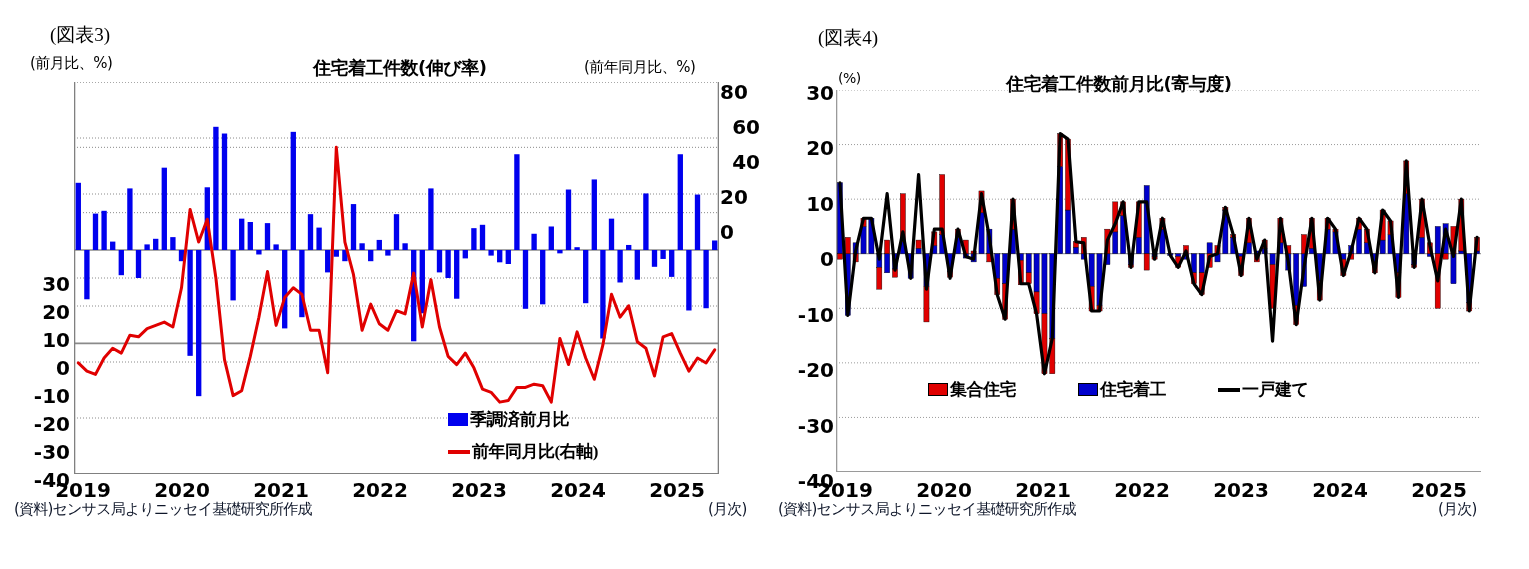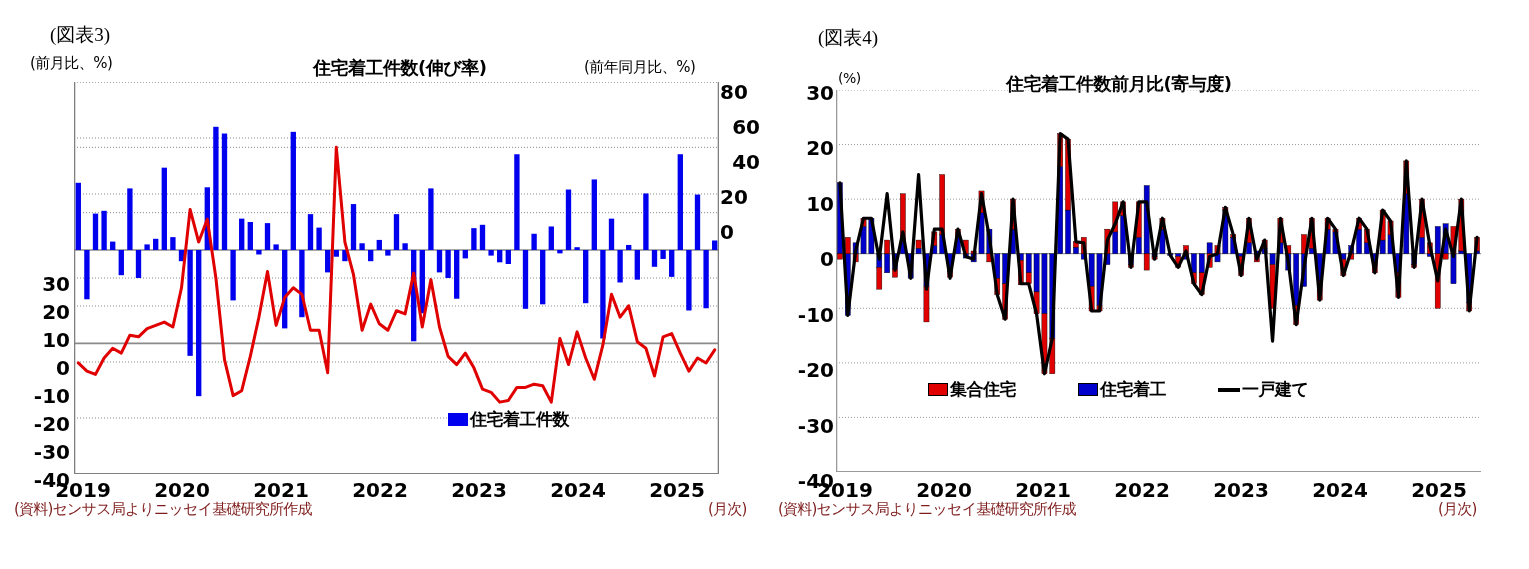--- a/index.html
+++ b/index.html
@@ -54,21 +54,21 @@
   }
   .ytick { text-align: right; }
   .xtick { text-align: center; }
 
   .plot { position: absolute; overflow: visible; }
 
   .footer-src, .footer-freq {
     position: absolute;
     font-family: "DejaVu Sans", "Liberation Sans", sans-serif;
     font-size: 15px;
-    color: #7f1d1d;
+    color: #0f172a;
     white-space: nowrap;
     letter-spacing: -0.8px;
   }
 
   .legend-item {
     position: absolute;
     display: flex;
     align-items: center;
     white-space: nowrap;
     font-family: Liberation Serif, serif;
@@ -220,21 +220,25 @@
           <rect x="612.2339999999999" y="168" width="5.332" height="60.47999999999999" fill="#0000EE"></rect>
           <rect x="620.834" y="112.56" width="5.332" height="55.44" fill="#0000EE"></rect>
           <rect x="629.434" y="168" width="5.332" height="58.23999999999998" fill="#0000EE"></rect>
           <rect x="638.0339999999999" y="158.48" width="5.332" height="9.52000000000001" fill="#0000EE"></rect>
           <path d="M4.30,280.93L12.90,289.10L21.50,292.37L30.10,276.03L38.70,266.23L47.30,271.13L55.90,253.17L64.50,254.80L73.10,246.63L81.70,243.37L90.30,240.10L98.90,245.00L107.50,205.80L116.10,127.40L124.70,160.07L133.30,137.20L141.90,196.00L150.50,277.67L159.10,313.60L167.70,308.70L176.30,274.40L184.90,235.20L193.50,189.47L202.10,243.37L210.70,215.60L219.30,205.80L227.90,212.33L236.50,248.27L245.10,248.27L253.70,290.73L262.30,65.33L270.90,160.07L279.50,192.73L288.10,248.27L296.70,222.13L305.30,241.73L313.90,248.27L322.50,228.67L331.10,231.93L339.70,191.10L348.30,245.00L356.90,197.63L365.50,245.00L374.10,274.40L382.70,282.57L391.30,271.13L399.90,285.83L408.50,307.07L417.10,310.33L425.70,320.13L434.30,318.50L442.90,305.43L451.50,305.43L460.10,302.17L468.70,303.80L477.30,320.13L485.90,256.43L494.50,282.57L503.10,249.90L511.70,276.03L520.30,297.27L528.90,262.97L537.50,212.33L546.10,235.20L554.70,223.77L563.30,259.70L571.90,266.23L580.50,294.00L589.10,254.80L597.70,251.53L606.30,271.13L614.90,289.10L623.50,276.03L632.10,280.93L640.70,267.87" fill="none" stroke="#E00000" stroke-width="3" stroke-linejoin="round" stroke-linecap="round"></path>
         </svg>
     </div>
 
     <div class="legend-item" style="left:440px; top:408px;">
       <span class="swatch-bar" style="background:#0000EE; border-color:#0000EE;"></span>
-      <span>住宅着工件数</span>
+      <span>季調済前月比</span>
+    </div>
+    <div class="legend-item" style="left:440px; top:440px;">
+      <span class="swatch-line" style="background:#E00000;"></span>
+      <span>前年同月比(右軸)</span>
     </div>
 
     <div class="footer-src" style="left:6px; top:500px;">(資料)センサス局よりニッセイ基礎研究所作成</div>
     <div class="footer-freq" style="left:700px; top:500px;">(月次)</div>
   </div>
 
   <div class="panel panel-right">
 
     <div class="fig-label" style="left:40px; top:25px;">(図表4)</div>
 

